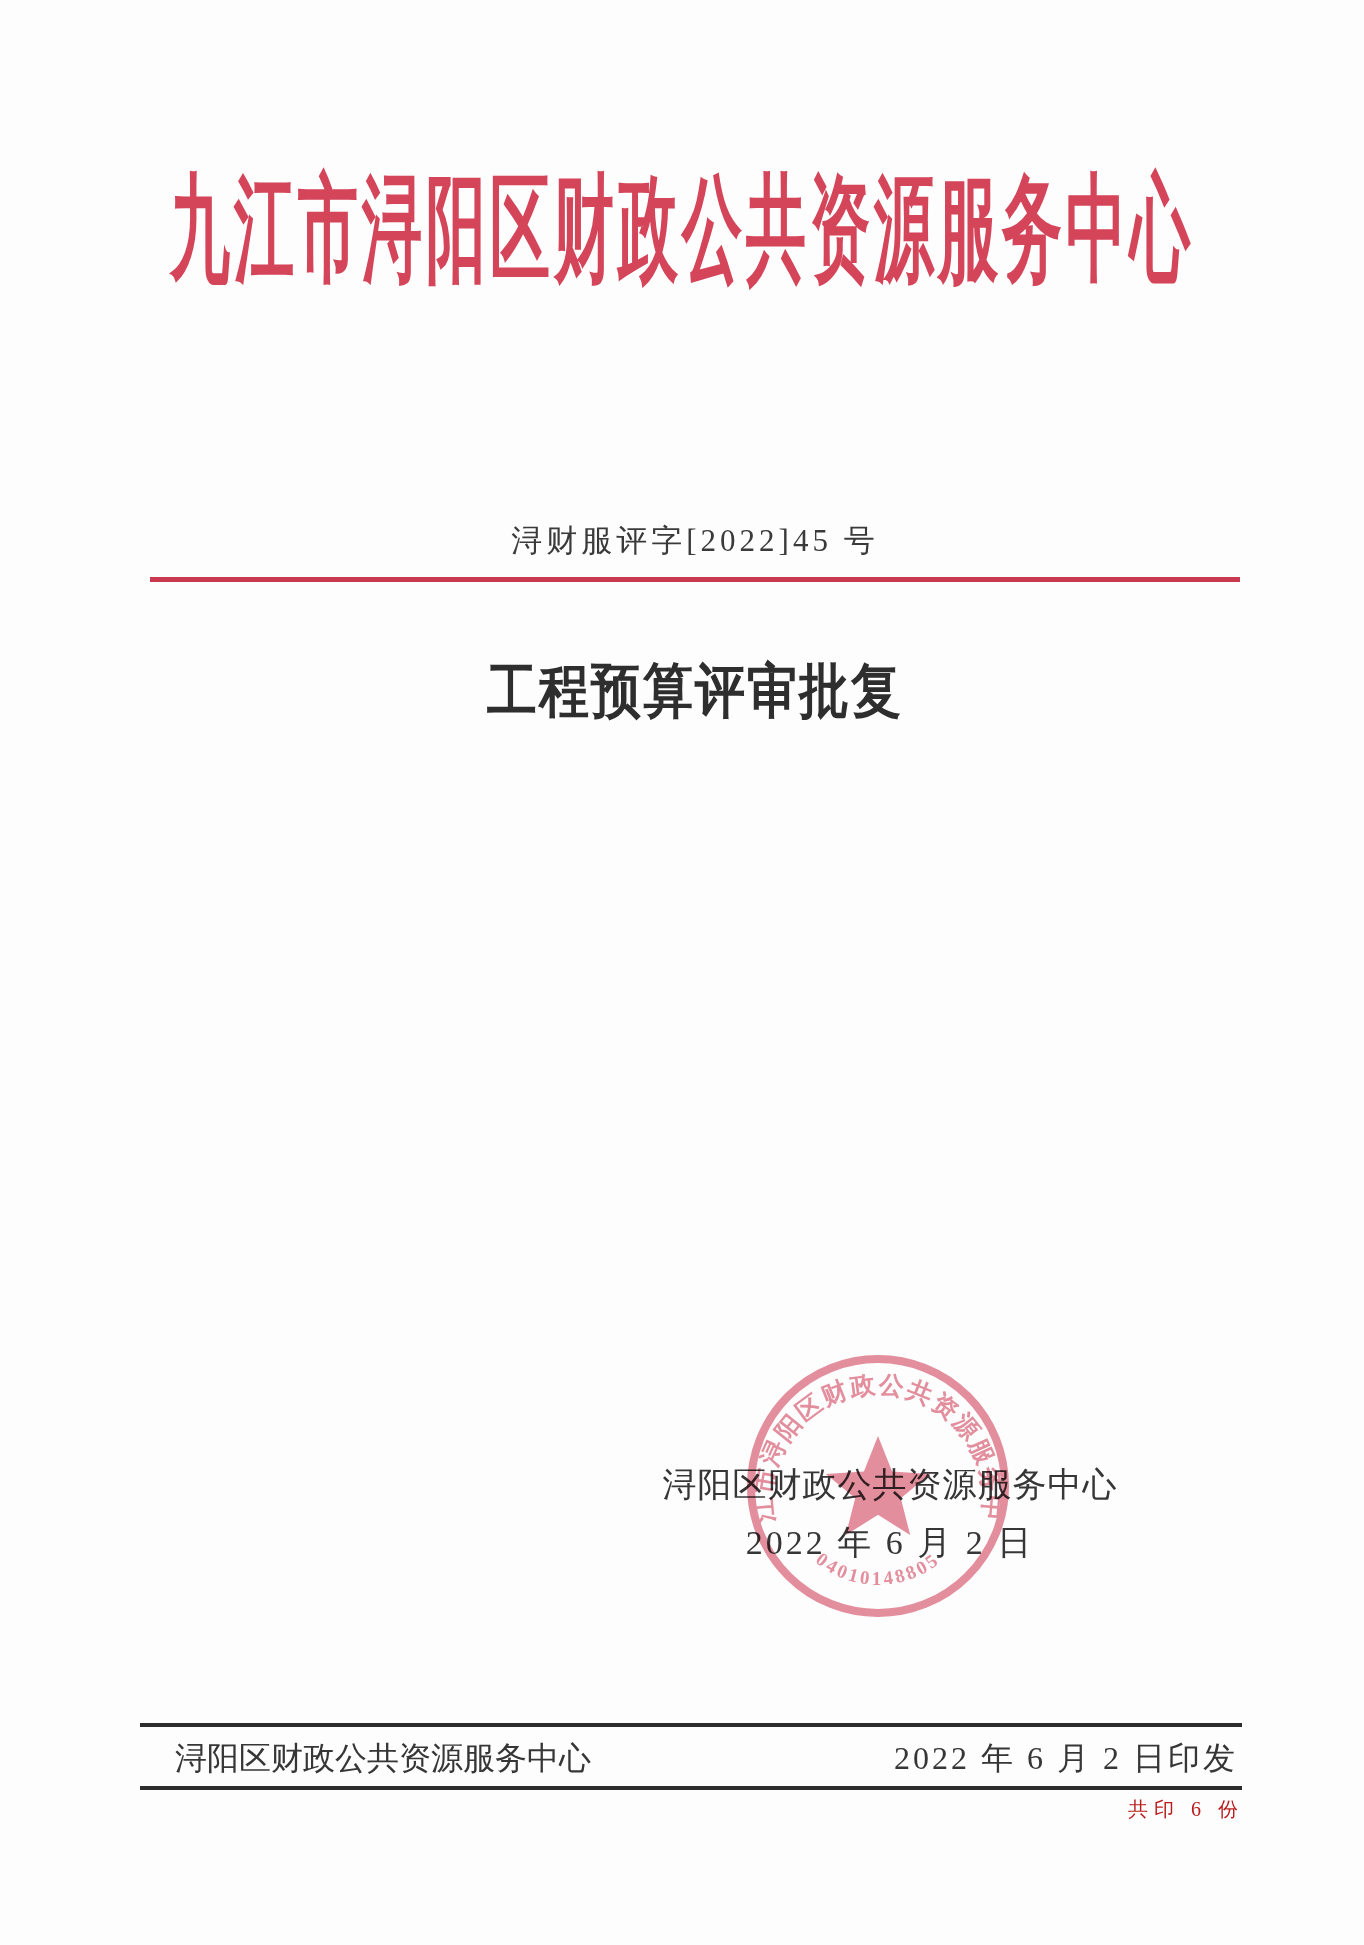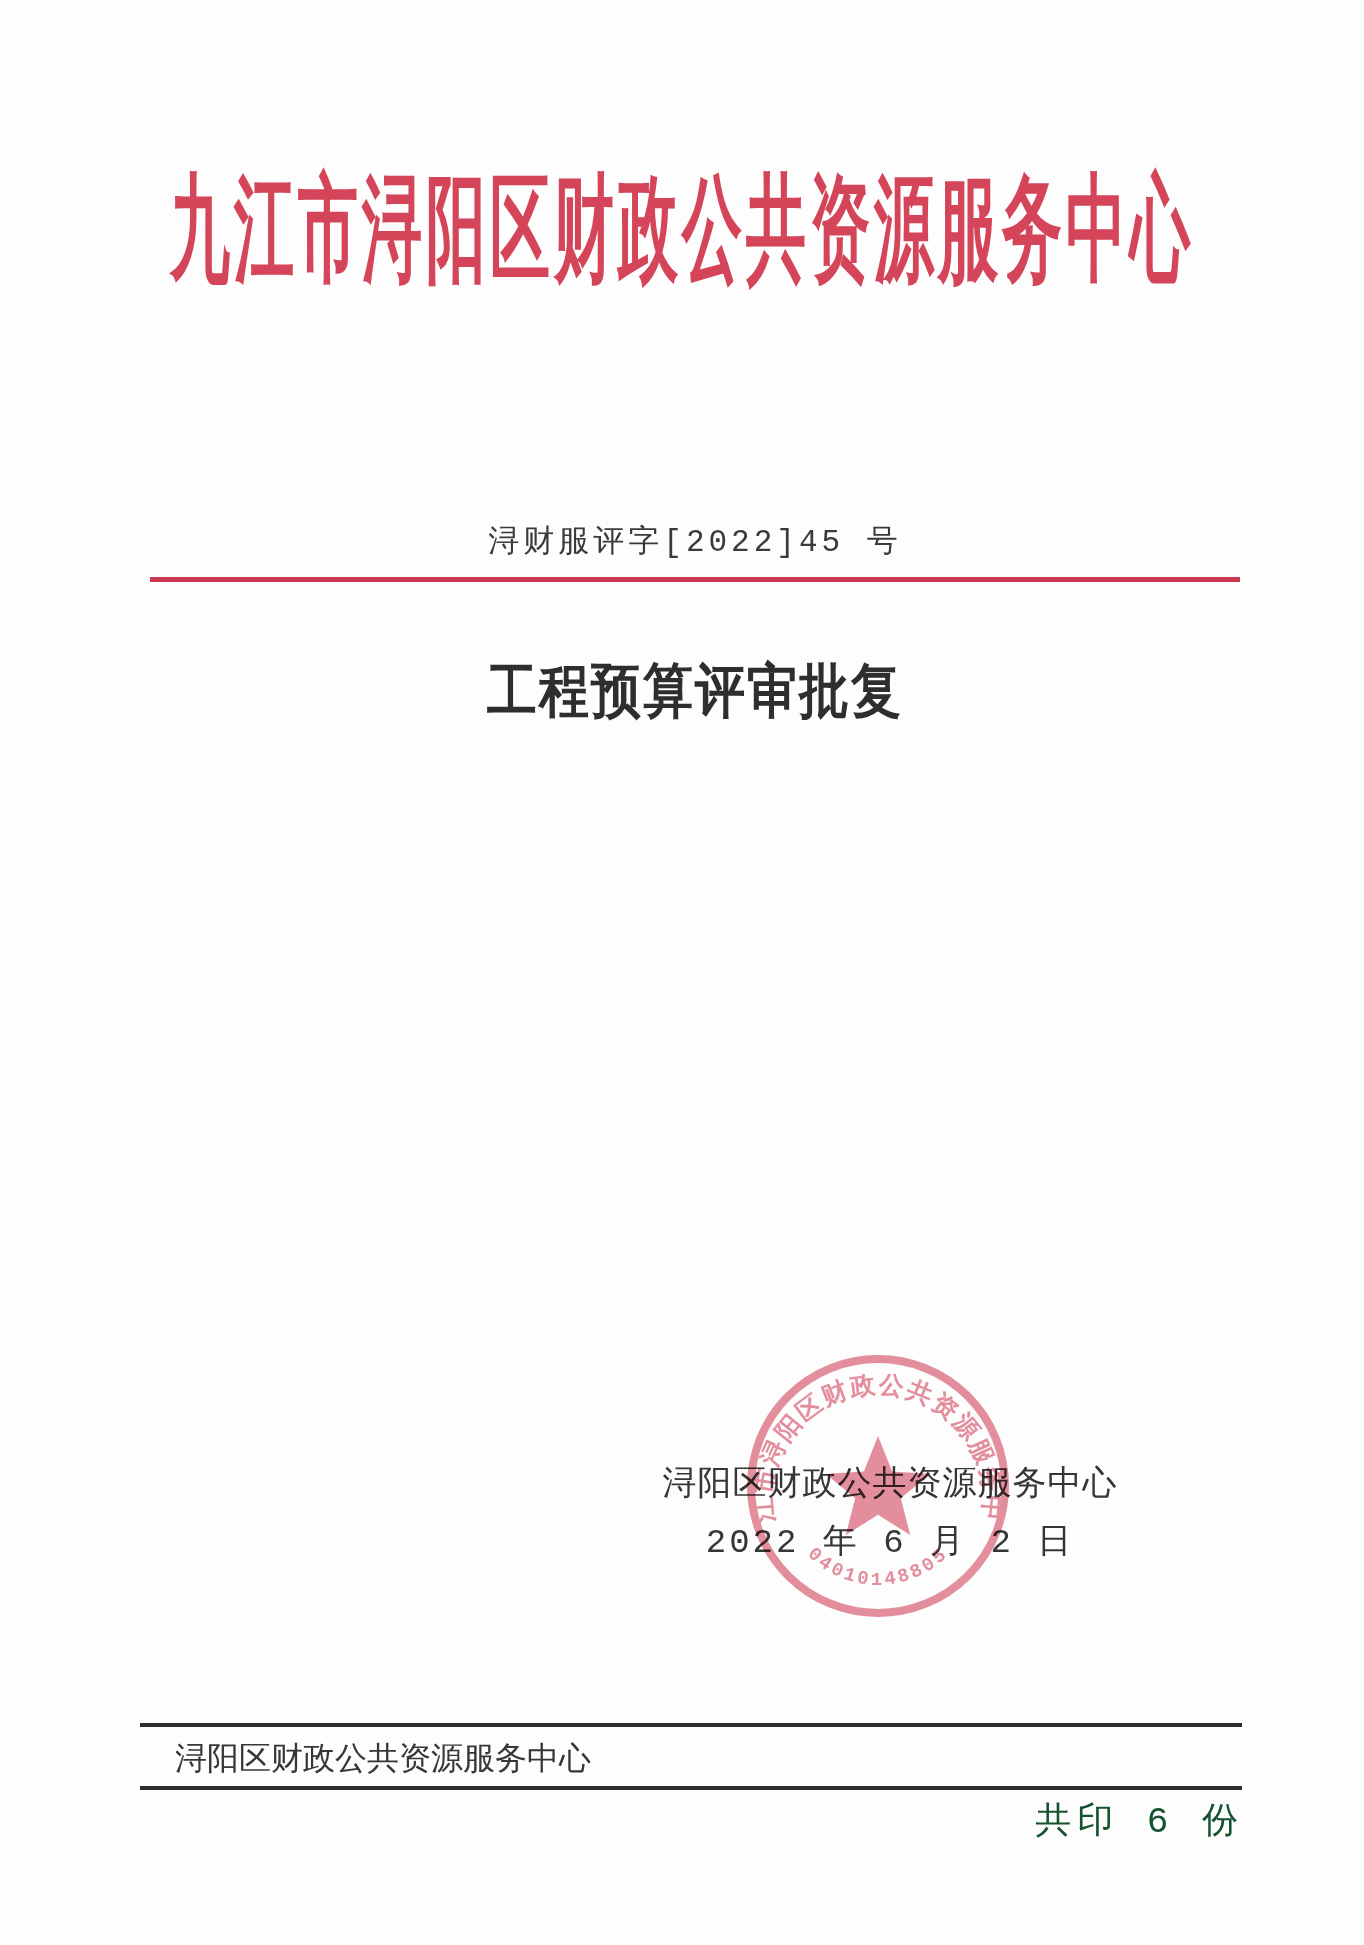--- a/index.html
+++ b/index.html
@@ -3,21 +3,21 @@
 <meta charset="utf-8">
 <style>
   html,body{margin:0;padding:0;}
   body{
     width:1364px;height:1945px;position:relative;
     background:#fdfdfd;
     font-family:"Liberation Serif","DejaVu Serif",serif;
     color:#333;
     overflow:hidden;
   }
-  .page{position:absolute;inset:0;font-family:Liberation Mono, monospace;}
+  .page{position:absolute;inset:0;}
 
   
   .letterhead{
     position:absolute;top:150px;left:0;right:0;height:160px;
     display:flex;align-items:center;justify-content:center;
   }
   .letterhead .txt{
     font-size:60px;font-weight:bold;color:#d5455a;
     letter-spacing:4px;white-space:nowrap;
     transform:scaleY(1.95);transform-origin:center;
@@ -75,21 +75,21 @@
   .rule-top{top:1723px;}
   .rule-bottom{top:1786px;}
   .footer-row{
     position:absolute;top:1736px;left:175px;right:126px;
     display:flex;justify-content:space-between;align-items:center;
     font-size:32px;color:#363636;height:46px;
   }
   .footer-row .right{letter-spacing:3px;}
   .copies{
     position:absolute;top:1796px;right:120px;
-    font-size:36px;color:#14532d;letter-spacing:6px;
+    font-size:20px;color:#b91c1c;letter-spacing:6px;
   }
 </style>
 </head>
 <body>
 
 <div class="page">
 
   <div class="letterhead">
     <div class="txt">九江市浔阳区财政公共资源服务中心</div>
   </div>
@@ -117,17 +117,18 @@
       <textPath href="#ringPath" startOffset="50%" text-anchor="middle">九江市浔阳区财政公共资源服务中心</textPath>
     </text>
     <text fill="#df7689" font-size="19" font-weight="bold" letter-spacing="3">
       <textPath href="#codePath" startOffset="50%" text-anchor="middle">04010148805</textPath>
     </text>
   </svg>
 
   <div class="footer-rule rule-top"></div>
   <div class="footer-row">
     <span class="left">浔阳区财政公共资源服务中心</span>
+    <span class="right">2022 年 6 月 2 日印发</span>
   </div>
   <div class="footer-rule rule-bottom"></div>
   <div class="copies">共印 6 份</div>
 
 </div>
 
 </body></html>

